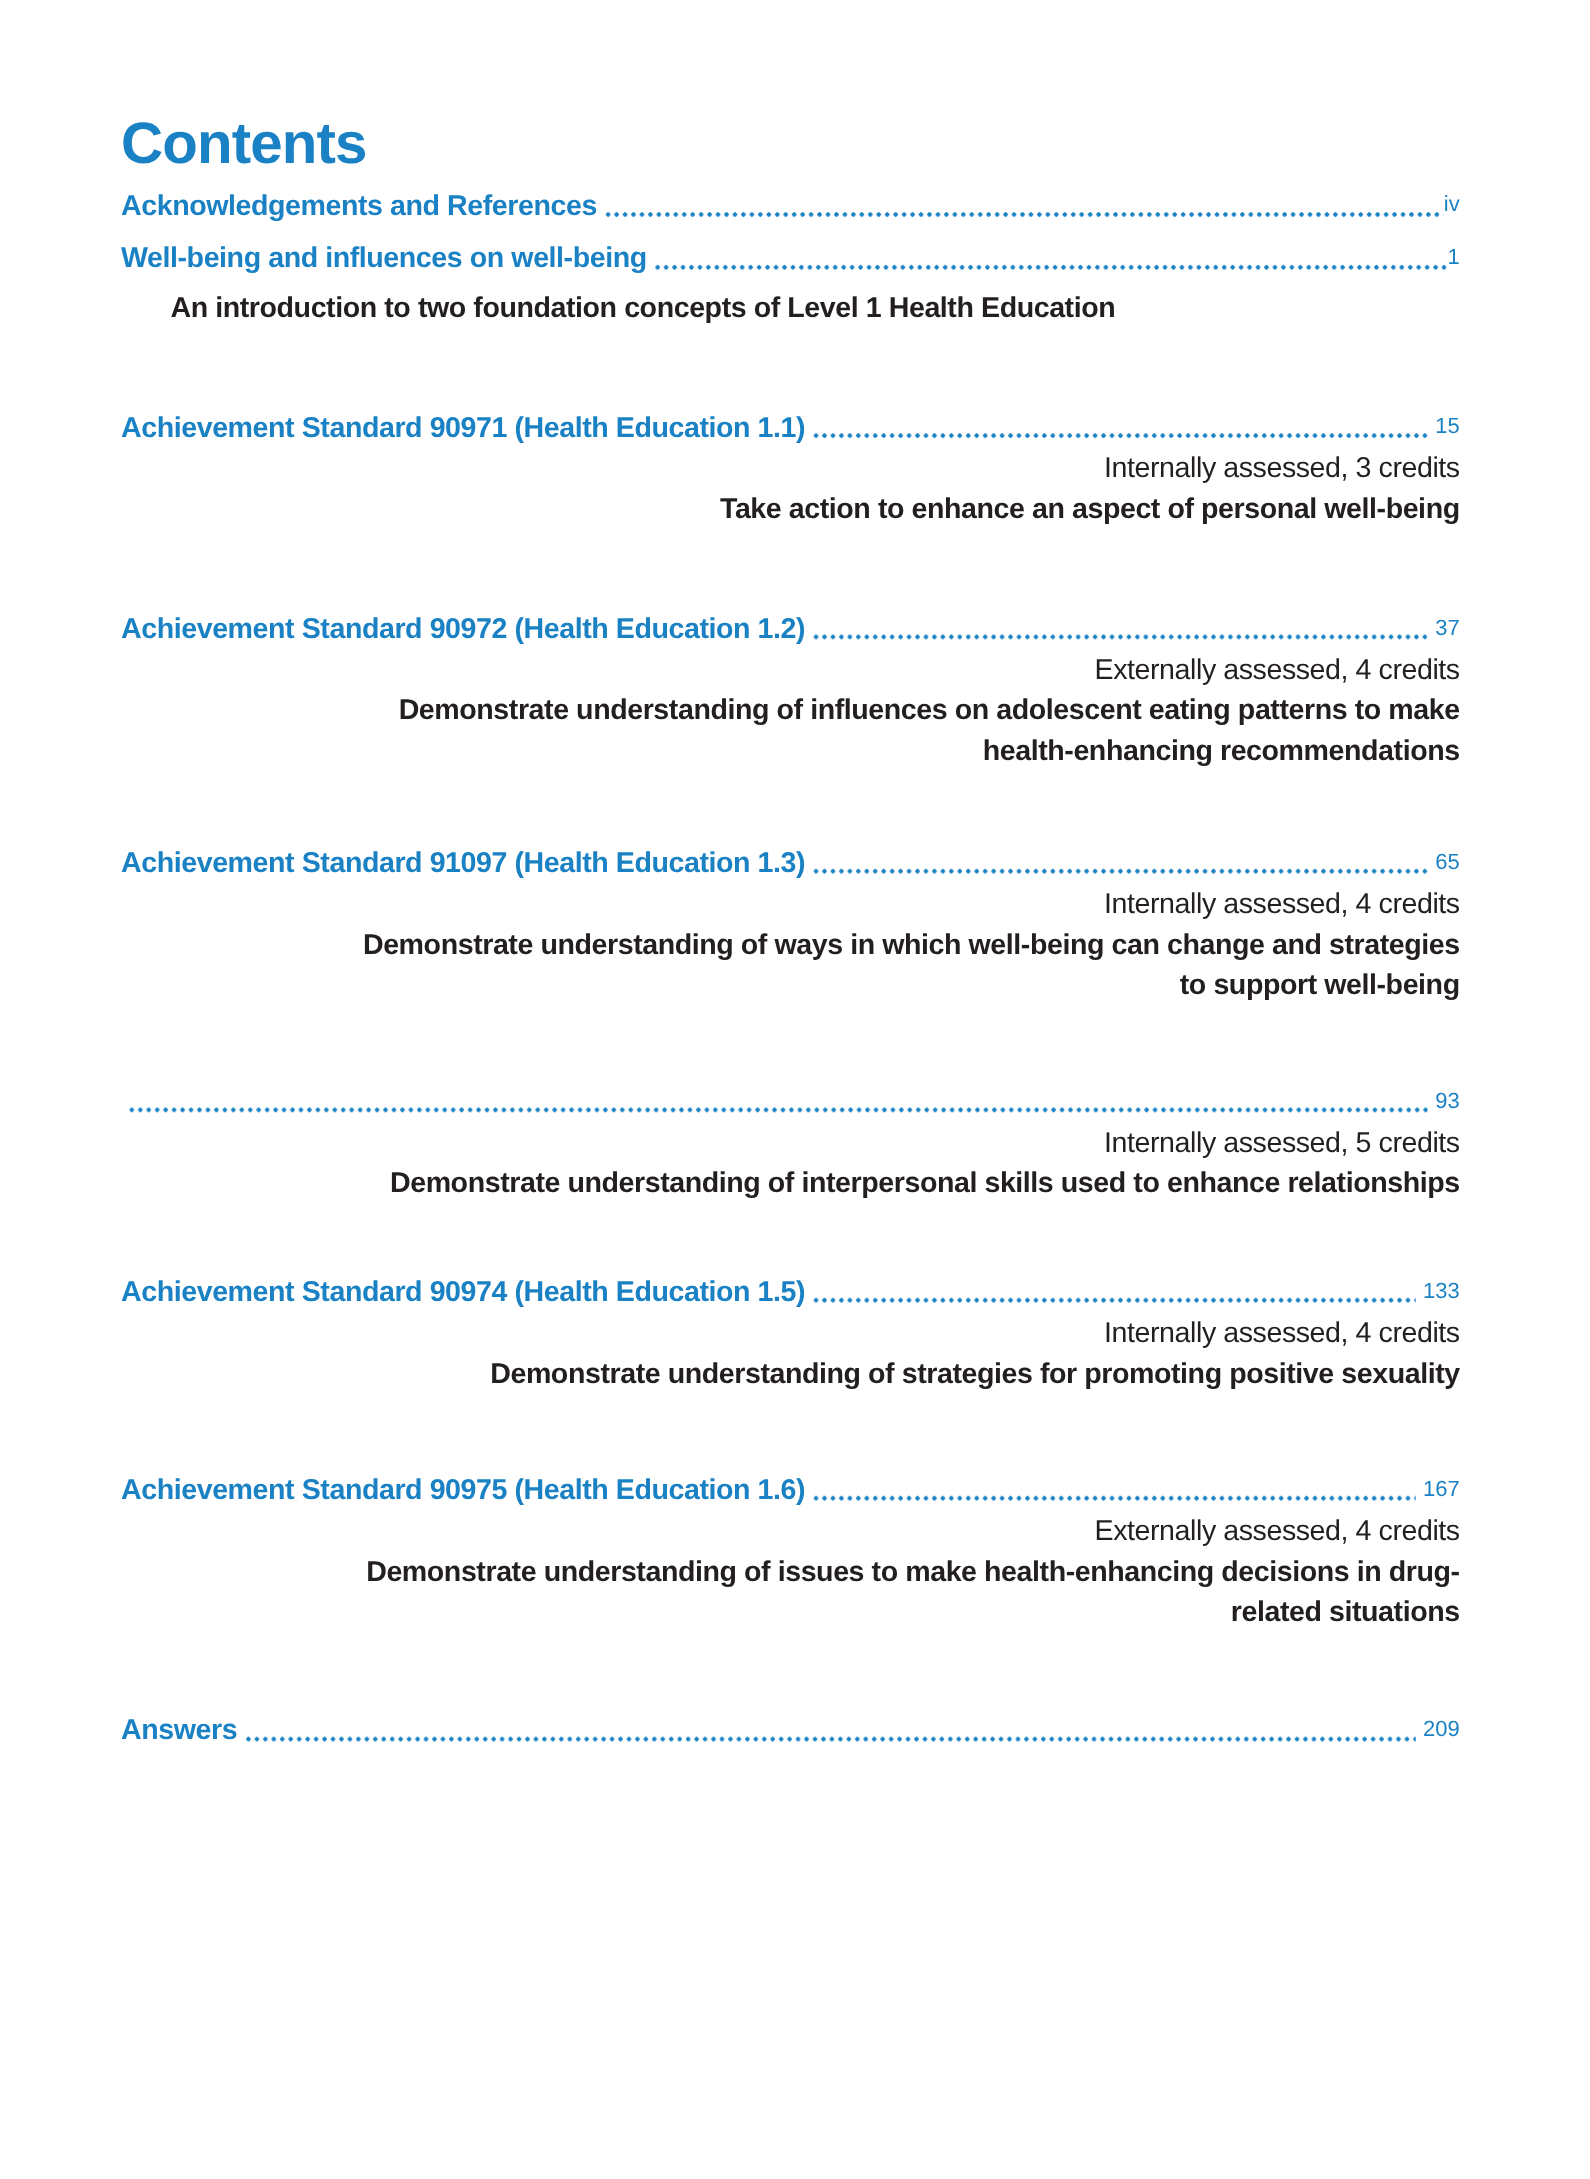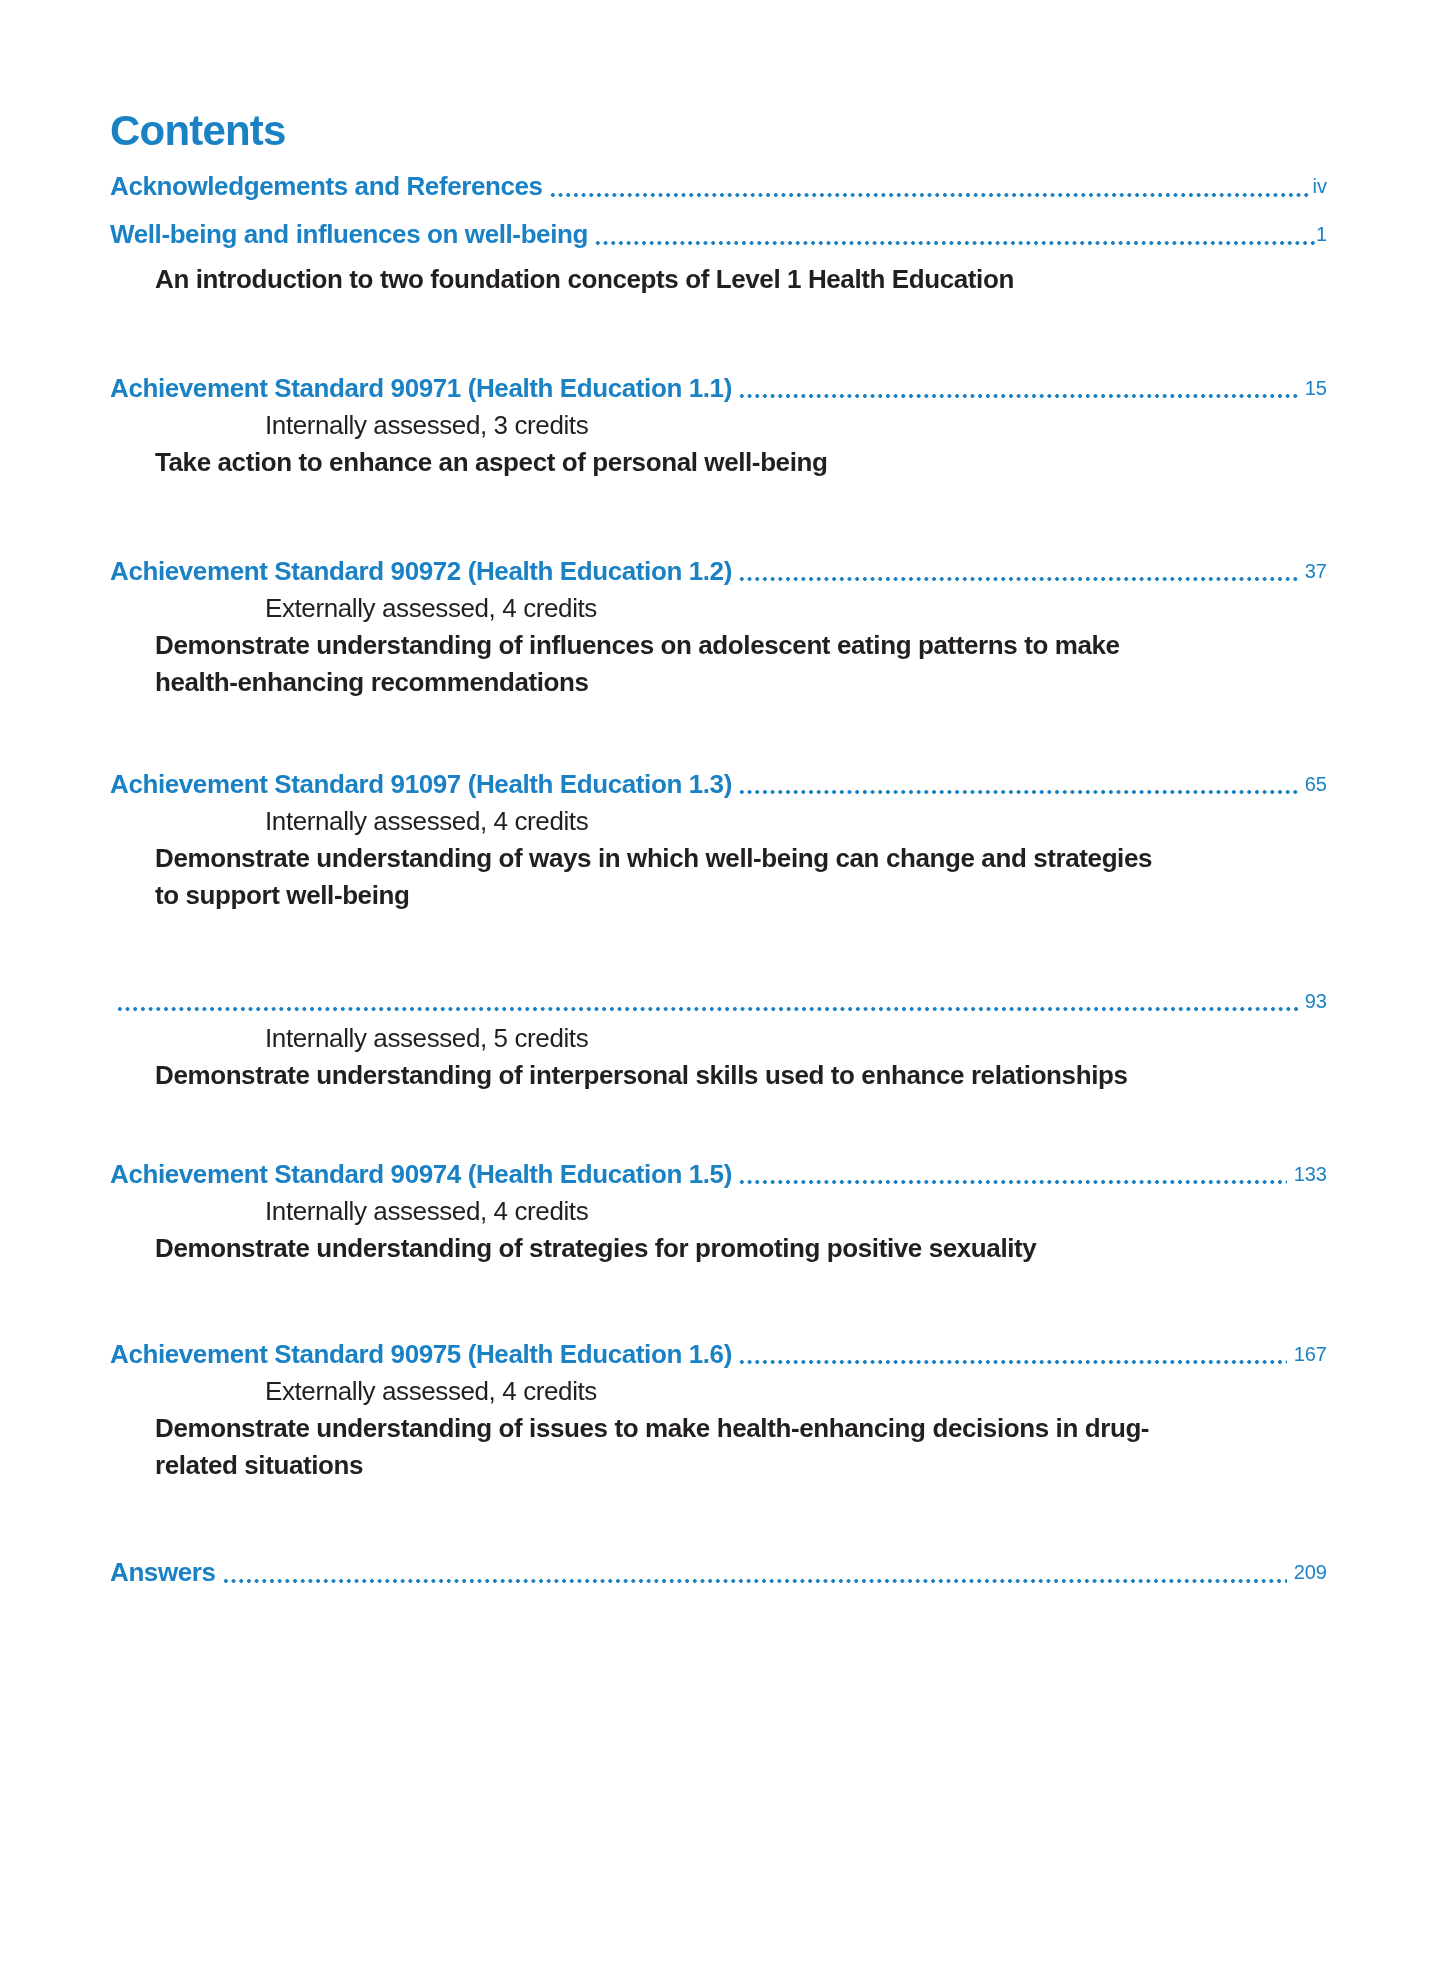--- a/index.html
+++ b/index.html
@@ -14,21 +14,21 @@
     overflow:hidden;
   }
   .page{
     box-sizing:border-box;
     width:1445px;height:1981px;
     padding:0 118px 0 110px;
   }
   .toc-title{
     margin:108px 0 0 0;
     color:var(--accent);
-    font-size:42px;
+    font-size:53px;
     font-weight:700;
     line-height:46px;
     letter-spacing:-0.8px;
   }
   .front-section{margin-top:8px;}
   .row{
     display:flex;
     align-items:flex-end;
   }
   .row .lbl{
@@ -59,21 +59,21 @@
   .tight .leader{margin-right:1px;}
   .sub{
     margin-left:155px;
     font-size:26px;
     line-height:37px;
     letter-spacing:-0.4px;
   }
   .sub.intro{margin-top:3px;}
   .assessment{font-weight:400;color:var(--ink);}
   .desc{font-weight:700;color:var(--ink);margin-left:45px;}
-  .std-block{margin-top:72px;}
+  .std-block{margin-top:72px;text-align:right;}
   .mt72{margin-top:72px;}
   .mt69{margin-top:69px;}
   .mt65{margin-top:65px;}
   .mt62{margin-top:62px;}
   .back-section{margin-top:64px;}
 </style>
 </head>
 <body>
 
 <div class="page">

